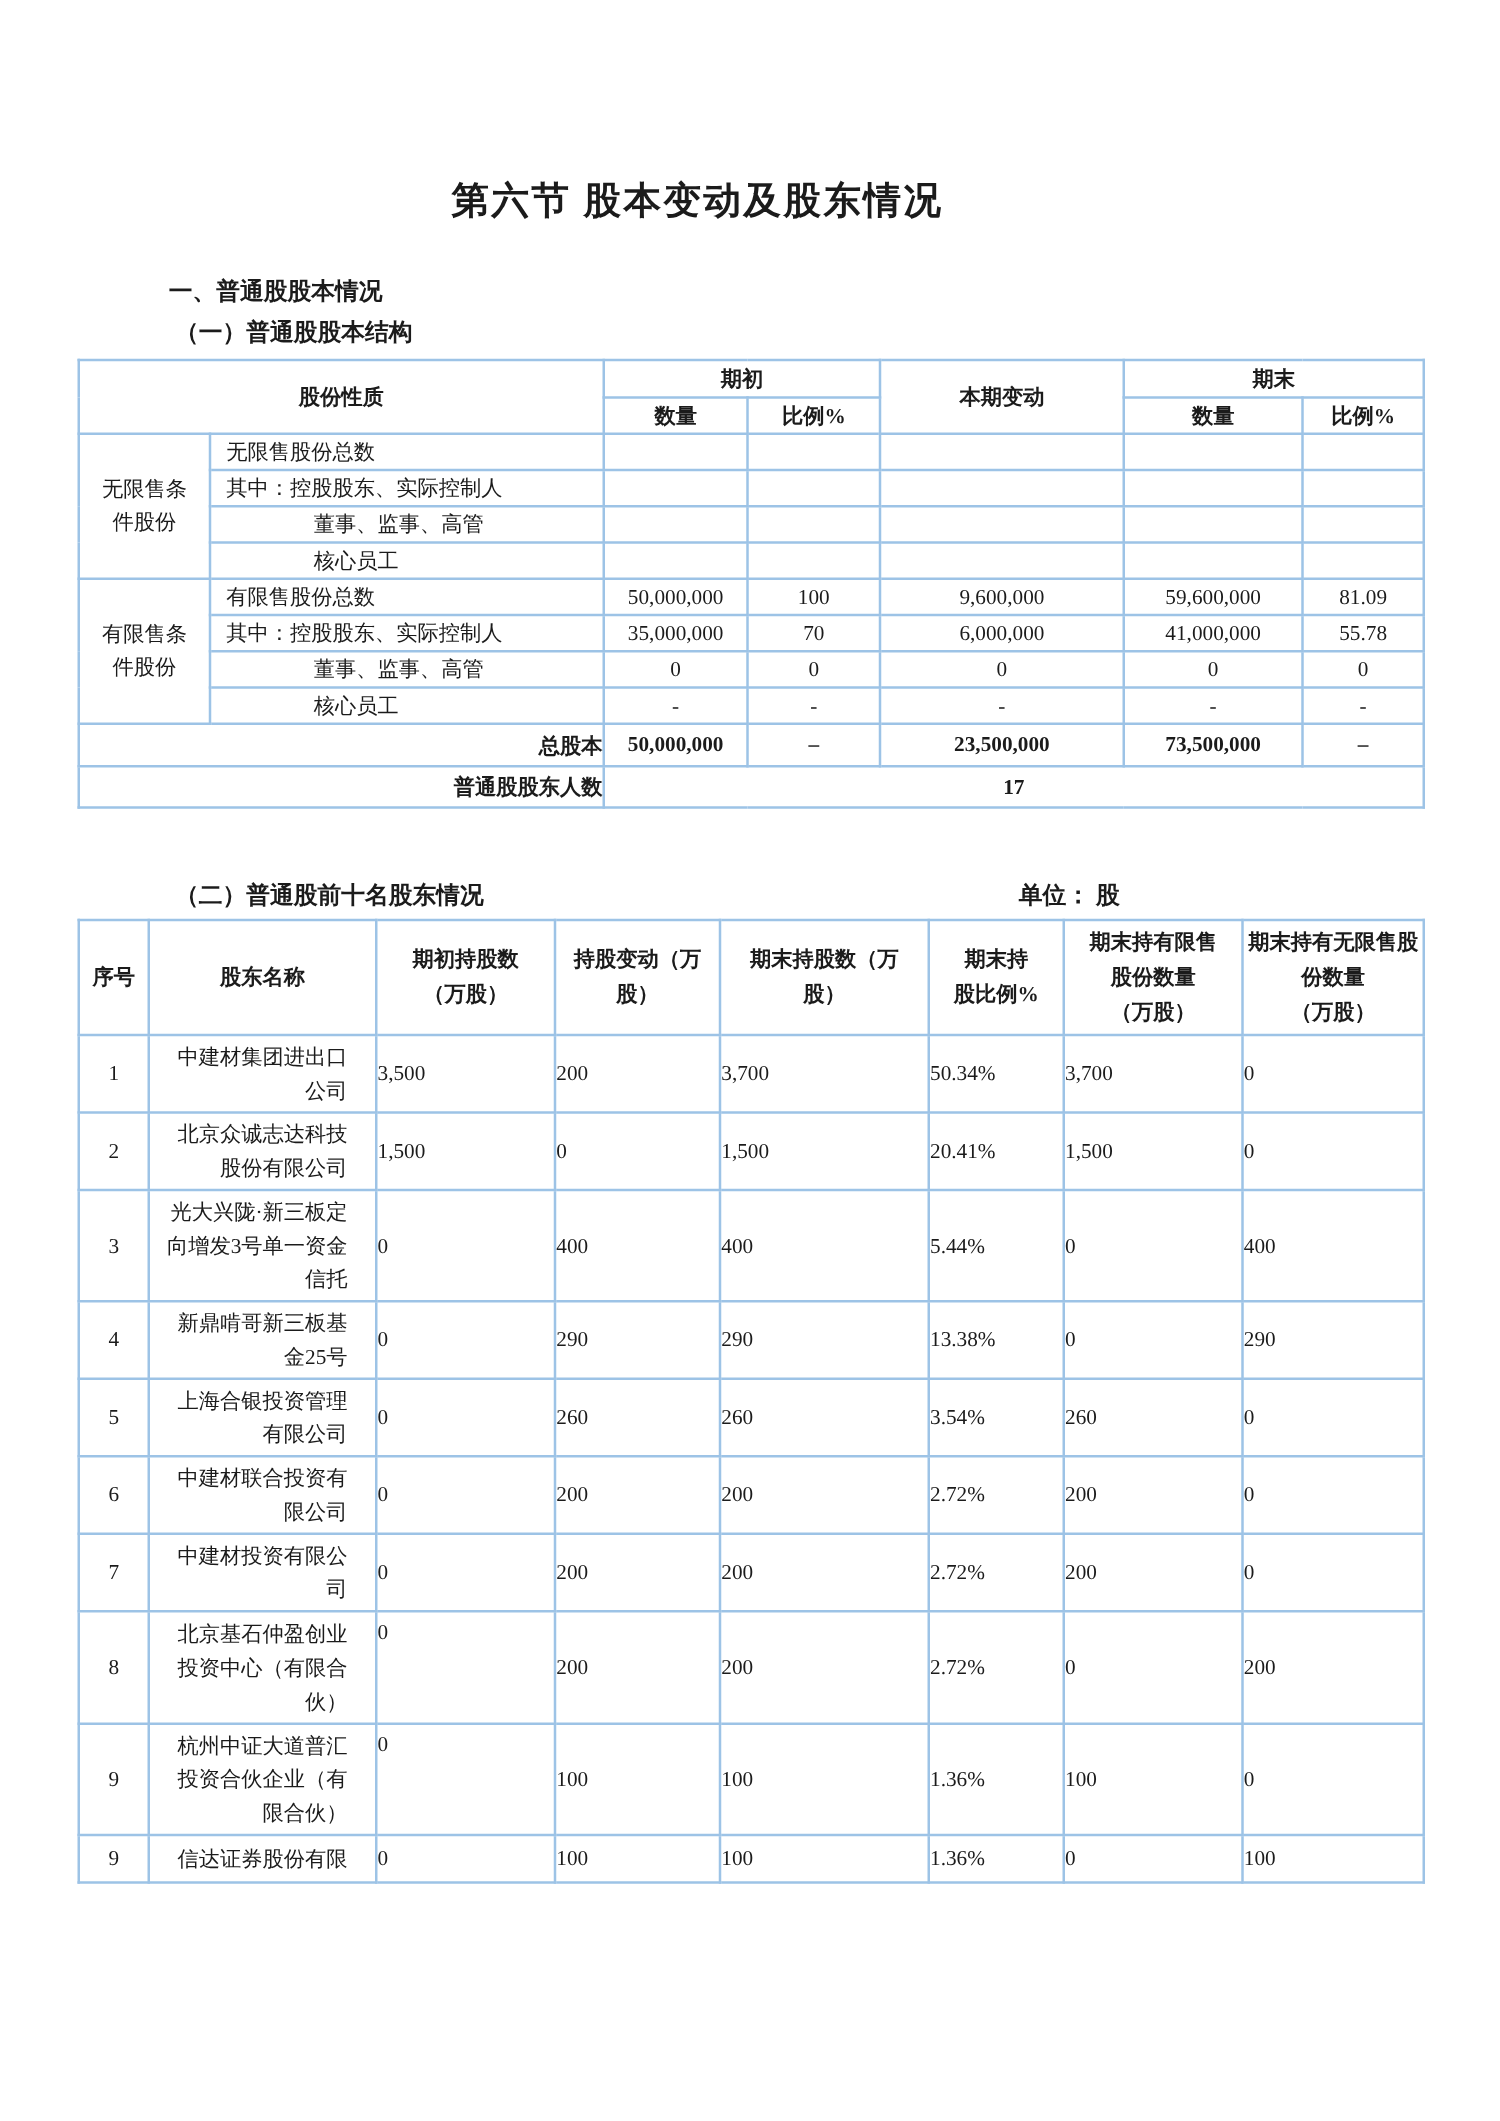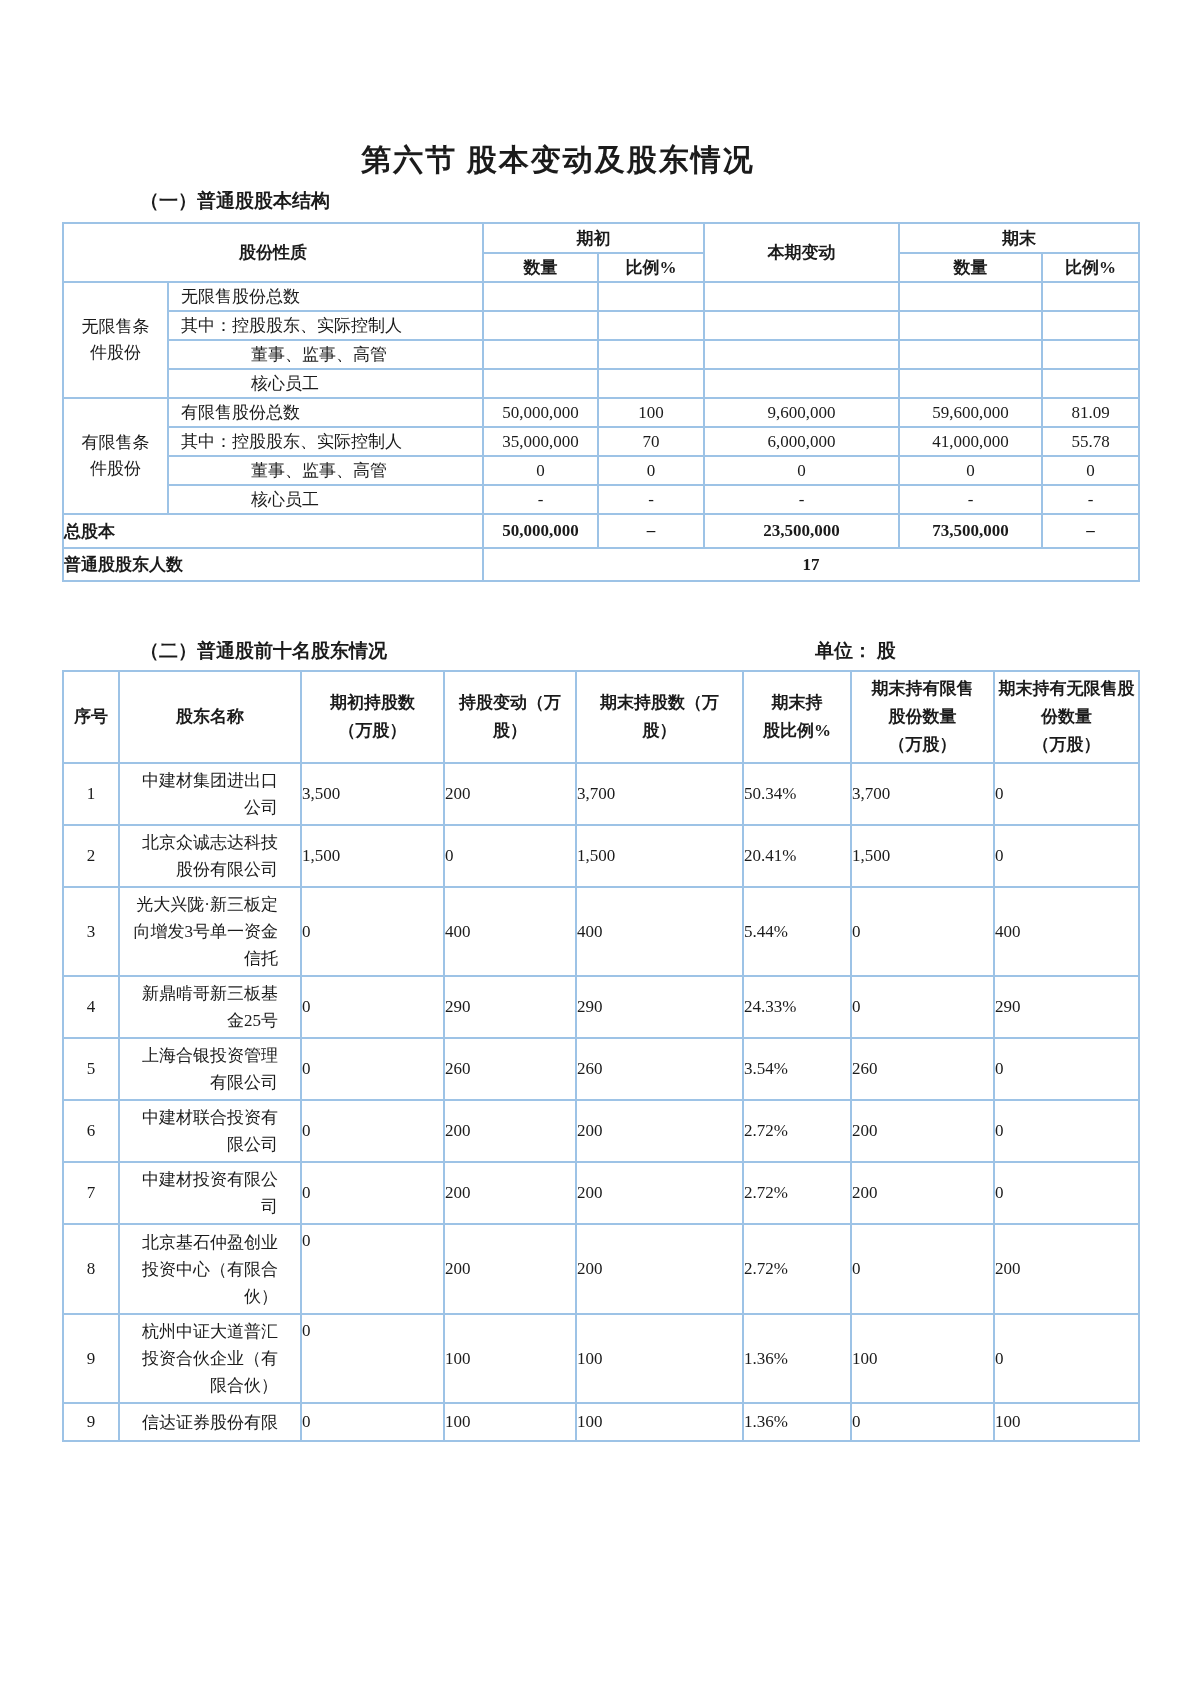--- a/index.html
+++ b/index.html
@@ -16,21 +16,21 @@
     font-size:30px; font-weight:bold; letter-spacing:2px;
   }
   .h1 { margin:39px 0 0 73px; font-size:19px; font-weight:bold; }
   .h2 { margin:7px 0 0 78px;  font-size:19px; font-weight:bold; }
 
   table { border-collapse:collapse; table-layout:fixed; width:1076px; }
   th, td { border:2px solid #9dc3e6; font-size:17px; vertical-align:middle; padding:0; }
   th { font-weight:bold; text-align:center; }
   .pre { white-space:pre-line; }
   .bold { font-weight:bold; }
-  .center { text-align:left; }
+  .center { text-align:right; }
 
   
   .cap { margin-top:8px; }
   .cap .hr1 { height:30px; }
   .cap .hr2 { height:29px; }
   .cap .dr  { height:29px; }
   .cap .total { height:34px; }
   .cap .count { height:33px; }
   .cap .group { text-align:center; line-height:26px; }
   .cap .label { text-align:left; padding-left:12px; }
@@ -53,20 +53,21 @@
   .sh .r4 { height:52px; } .sh .r5 { height:57px; } .sh .r6 { height:52px; }
   .sh .r7 { height:52px; } .sh .r8 { height:90px; } .sh .r9 { height:86px; }
   .sh .r10 { height:38px; }
 </style>
 </head>
 <body>
 
 <div class="page">
 
   <div class="doc-title">第六节 股本变动及股东情况</div>
+  <div class="h1">一、普通股股本情况</div>
   <div class="h2">（一）普通股股本结构</div>
 
   <table class="cap">
     <colgroup>
       <col style="width:105px">
         <col style="width:315px">
         <col style="width:115px">
       <col style="width:106px">
         <col style="width:195px">
         <col style="width:143px">
@@ -236,21 +237,21 @@
         <td class="num">5.44%</td>
         <td class="num">0</td>
         <td class="num">400</td>
       </tr>
       <tr class="r4">
         <td class="seq">4</td>
         <td class="name">新鼎啃哥新三板基金25号</td>
         <td class="num">0</td>
         <td class="num">290</td>
         <td class="num">290</td>
-        <td class="num">24.33%</td>
+        <td class="num">13.38%</td>
         <td class="num">0</td>
         <td class="num">290</td>
       </tr>
       <tr class="r5">
         <td class="seq">5</td>
         <td class="name">上海合银投资管理有限公司</td>
         <td class="num">0</td>
         <td class="num">260</td>
         <td class="num">260</td>
         <td class="num">3.54%</td>

